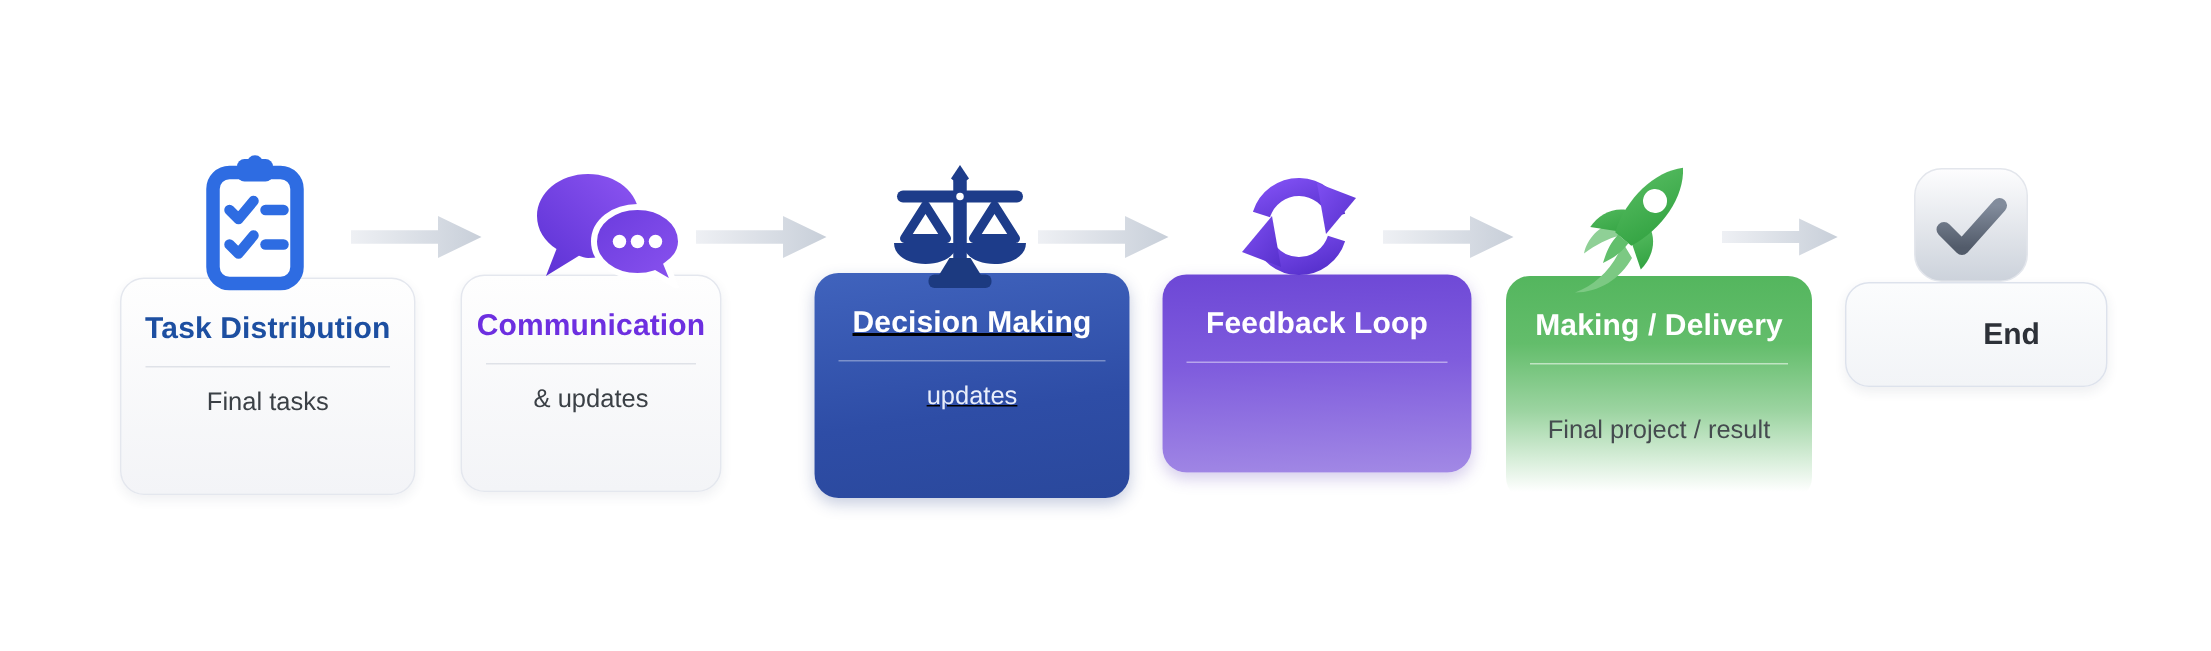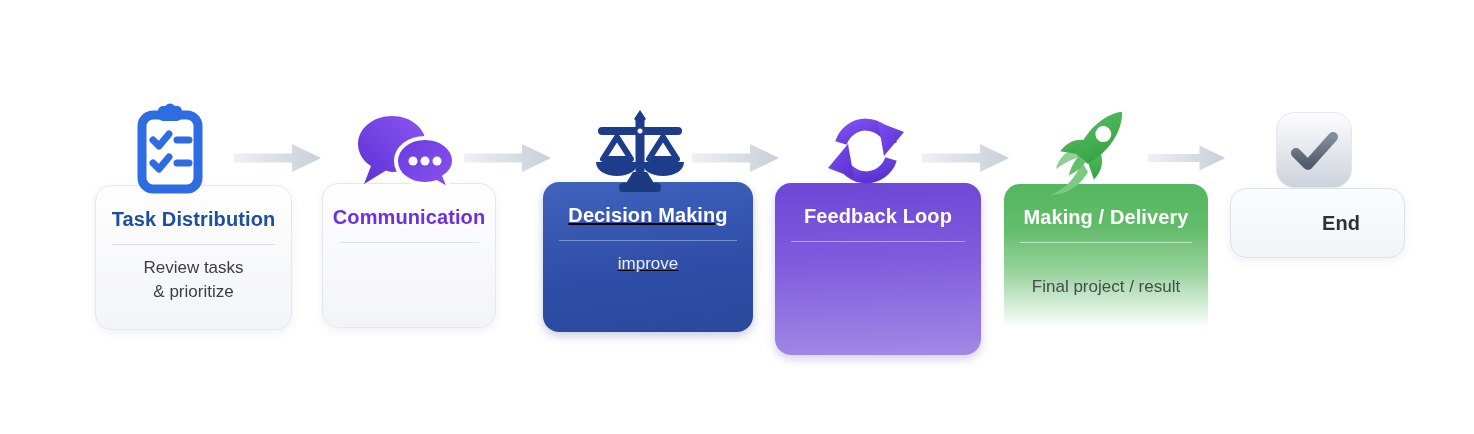--- a/index.html
+++ b/index.html
@@ -3,21 +3,21 @@
 <meta charset="utf-8">
 <style>
   html,body{margin:0;padding:0;background:#ffffff;}
   .canvas{
     position:relative;width:1474px;height:434px;background:#ffffff;
     font-family:"Liberation Sans","DejaVu Sans",sans-serif;overflow:hidden;
   }
   .card{position:absolute;border-radius:16px;text-align:center;z-index:1;box-sizing:border-box;}
   .card.light{
     background:linear-gradient(180deg,#fefefe 0%,#f3f4f7 100%);
-    border:1px solid #e4e7ee;box-shadow:0 3px 8px rgba(40,50,80,.07);margin-left:15px;
+    border:1px solid #e4e7ee;box-shadow:0 3px 8px rgba(40,50,80,.07);
   }
   .card.blue{
     background:linear-gradient(172deg,#4063bd 0%,#2e4da6 60%,#2a489c 100%);
     box-shadow:0 4px 10px rgba(35,60,130,.25);
   }
   .card.purple{
     background:linear-gradient(178deg,#6d47d6 0%,#7f5cdd 45%,#a289e5 100%);
     box-shadow:0 4px 10px rgba(90,60,180,.25);
   }
   .card.greenfade{
@@ -82,41 +82,41 @@
         <stop offset="0" stop-color="#eef0f4"></stop>
           <stop offset="1" stop-color="#c8cfd9"></stop>
       </linearGradient>
     </defs>
   </svg>
 
   <div class="card light" style="left:80px;top:185px;width:197px;height:145px;">
     <div class="card-title t-blue">Task Distribution</div>
     <div class="divider"></div>
     <div class="card-subtitle">
-      <div>Review tasks</div>
-      <div>&amp; prioritize</div>
+      <div>Final tasks</div>
     </div>
   </div>
 
   <div class="card light" style="left:307px;top:183px;width:174px;height:145px;">
     <div class="card-title t-purple">Communication</div>
     <div class="divider"></div>
     <div class="card-subtitle">
+      <div>&amp; updates</div>
     </div>
   </div>
 
   <div class="card blue" style="left:543px;top:182px;width:210px;height:150px;text-decoration:underline;">
     <div class="card-title t-white">Decision Making</div>
     <div class="divider"></div>
     <div class="card-subtitle">
-      <div>improve</div>
-    </div>
-  </div>
-
-  <div class="card purple" style="left:775px;top:183px;width:206px;height:172px;">
+      <div>updates</div>
+    </div>
+  </div>
+
+  <div class="card purple" style="left:775px;top:183px;width:206px;height:132px;">
     <div class="card-title t-white">Feedback Loop</div>
     <div class="divider"></div>
   </div>
 
   <div class="card greenfade" style="left:1004px;top:184px;width:204px;height:150px;">
     <div class="card-title t-white">Making / Delivery</div>
     <div class="divider"></div>
     <div class="card-subtitle">
       <div>Final project / result</div>
     </div>

